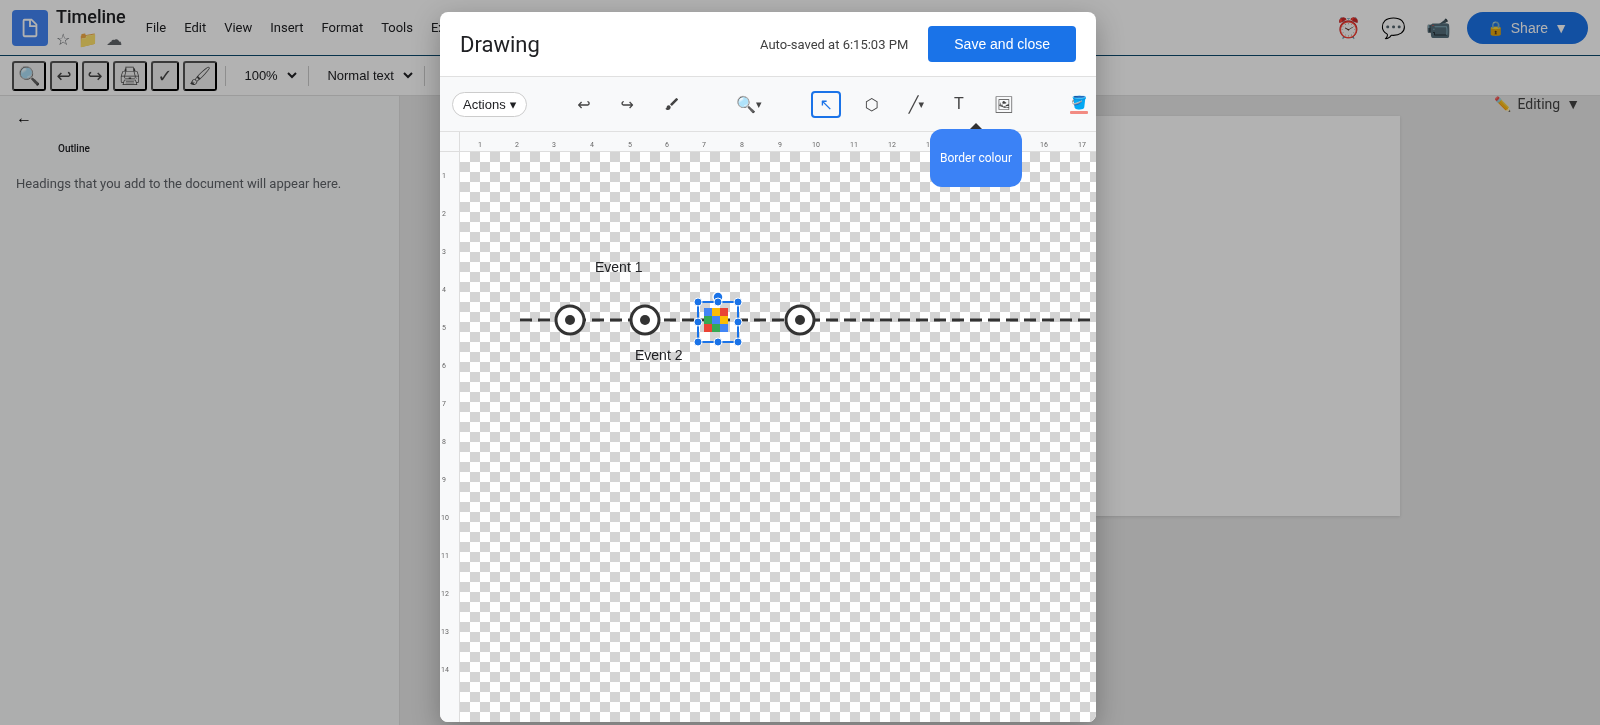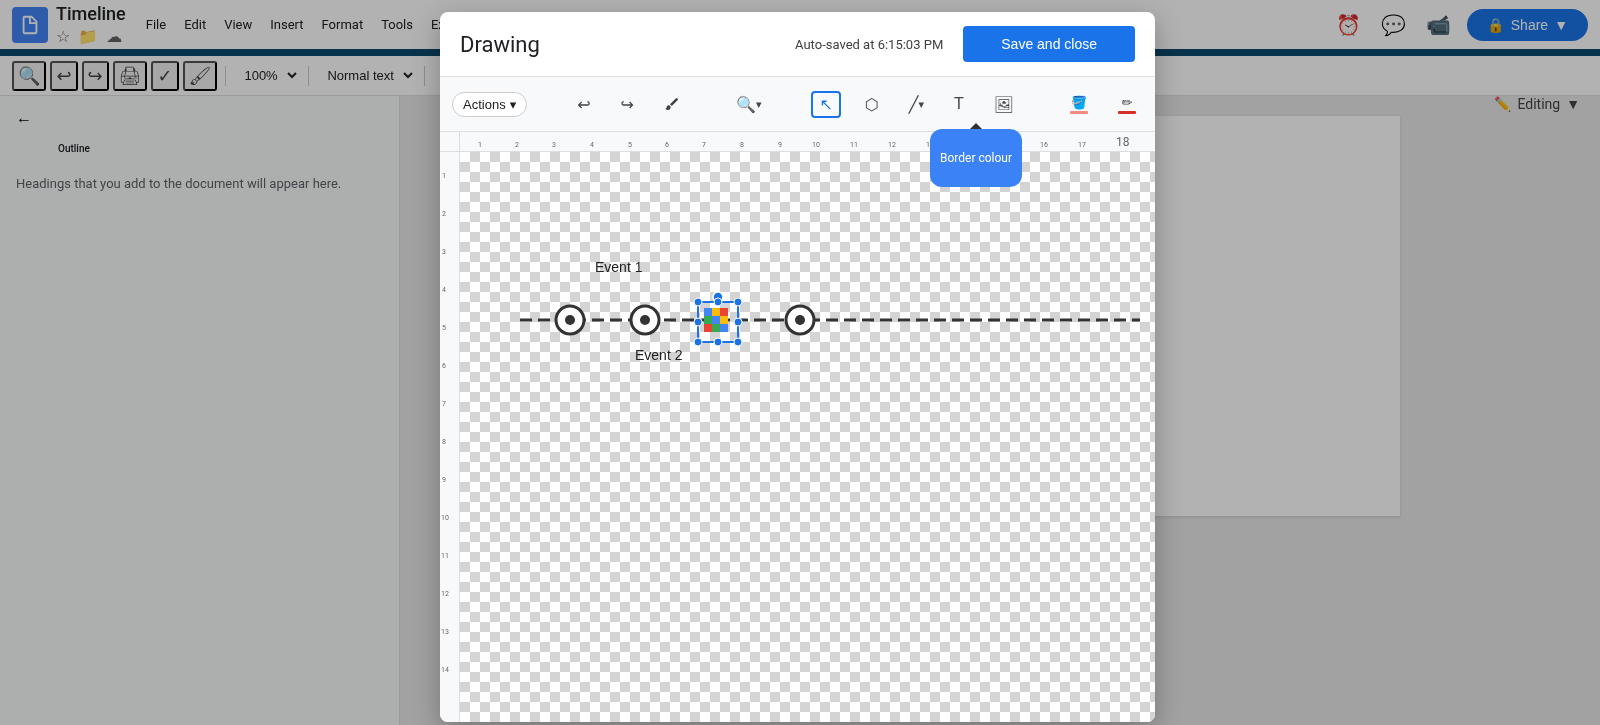--- a/index.html
+++ b/index.html
@@ -8,21 +8,21 @@
     
     .doc-bg {
       position: absolute; top: 0; left: 0; width: 1600px; height: 725px;
       background: #e8e8e8;
     }
 
     
     .docs-topbar {
       position: absolute; top: 0; left: 0; width: 1600px; height: 56px;
       background: #fff; display: flex; align-items: center; padding: 0 12px;
-      border-bottom: 7px solid #0c4a6e; z-index: 1;
+      border-bottom: 1px solid #0c4a6e; z-index: 1;
     }
     .docs-logo {
       width: 36px; height: 36px; margin-right: 8px;
       background: #4285f4; border-radius: 4px; display: flex; align-items: center; justify-content: center;
       color: white; font-size: 20px; font-weight: bold; flex-shrink: 0;
     }
     .docs-title-area { display: flex; flex-direction: column; margin-right: 8px; }
     .docs-title { font-size: 18px; color: #202124; font-weight: 500; line-height: 1.2; }
     .docs-title-icons { display: flex; gap: 8px; margin-top: 2px; }
     .docs-title-icon { font-size: 16px; color: #5f6368; cursor: pointer; }
@@ -52,35 +52,35 @@
     .sidebar-hint { padding: 16px; font-size: 13px; color: #5f6368; line-height: 1.5; }
 
     
     .modal-overlay {
       position: absolute; top: 0; left: 0; width: 1600px; height: 725px;
       background: rgba(0,0,0,0.3); z-index: 10;
     }
 
     
     .drawing-dialog {
-      position: absolute; top: 12px; left: 440px; width: 715px; height: 710px;
+      position: absolute; top: 12px; left: 440px; width: 656px; height: 710px;
       background: #fff; border-radius: 8px; box-shadow: 0 8px 28px rgba(0,0,0,0.28);
       z-index: 20; display: flex; flex-direction: column; overflow: hidden;
     }
 
     
     .dialog-header {
       display: flex; align-items: center; padding: 14px 20px; border-bottom: 1px solid #e0e0e0;
       flex-shrink: 0;
     }
     .dialog-title { font-size: 22px; color: #202124; font-weight: 400; margin-right: auto; }
     .dialog-autosave { font-size: 13px; color: #404040; margin-right: 20px; }
     .save-close-btn {
       background: #1a73e8; color: white; border: none; border-radius: 4px;
-      padding: 10px 38px; font-size: 14px; font-weight: 500; cursor: pointer;
+      padding: 10px 26px; font-size: 14px; font-weight: 500; cursor: pointer;
     }
 
     
     .drawing-toolbar {
       display: flex; align-items: center; padding: 6px 12px; gap: 18px;
       border-bottom: 1px solid #e0e0e0; background: #f8f9fa; flex-shrink: 0;
       position: relative;
     }
     .dt-btn {
       font-size: 16px; color: #444; cursor: pointer; padding: 4px 6px;

